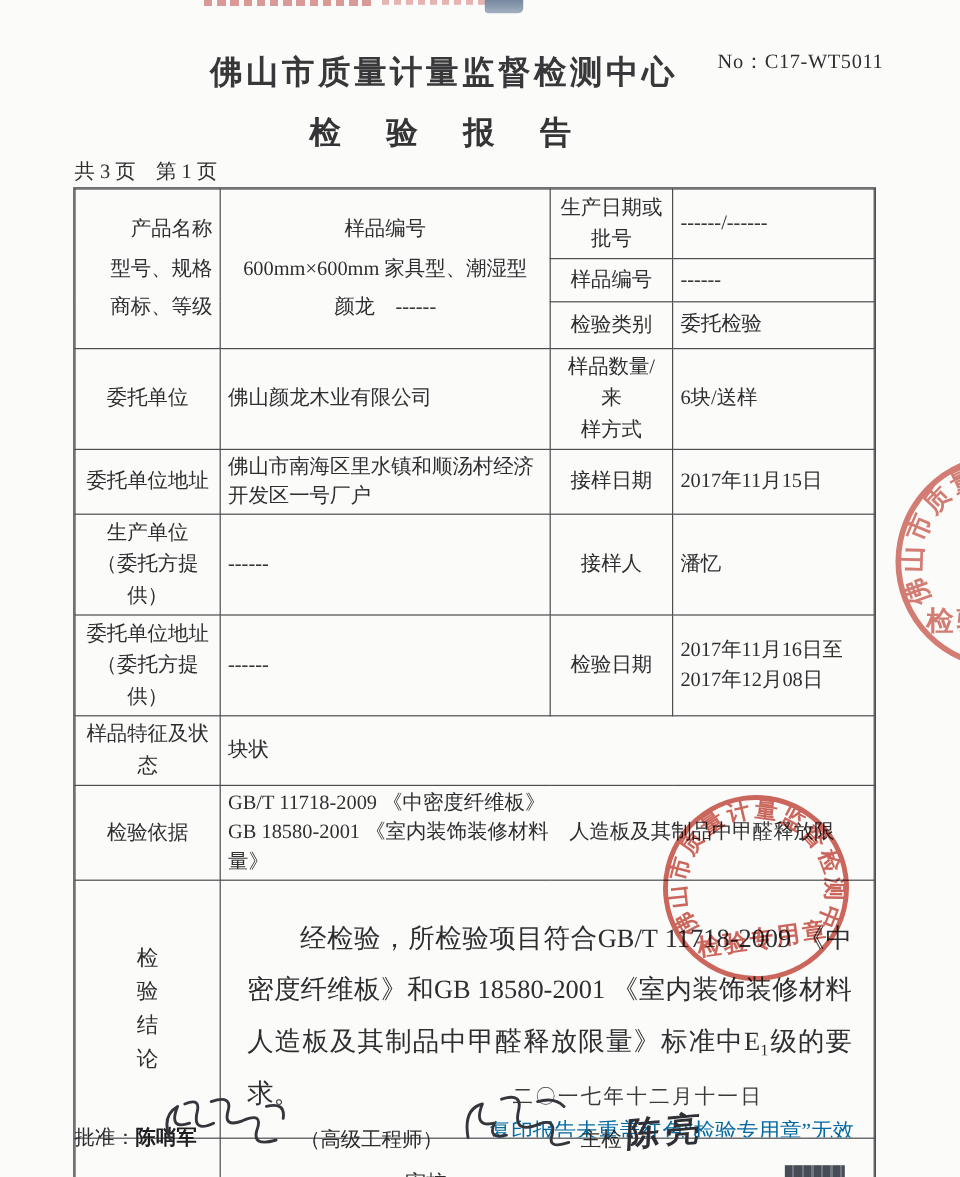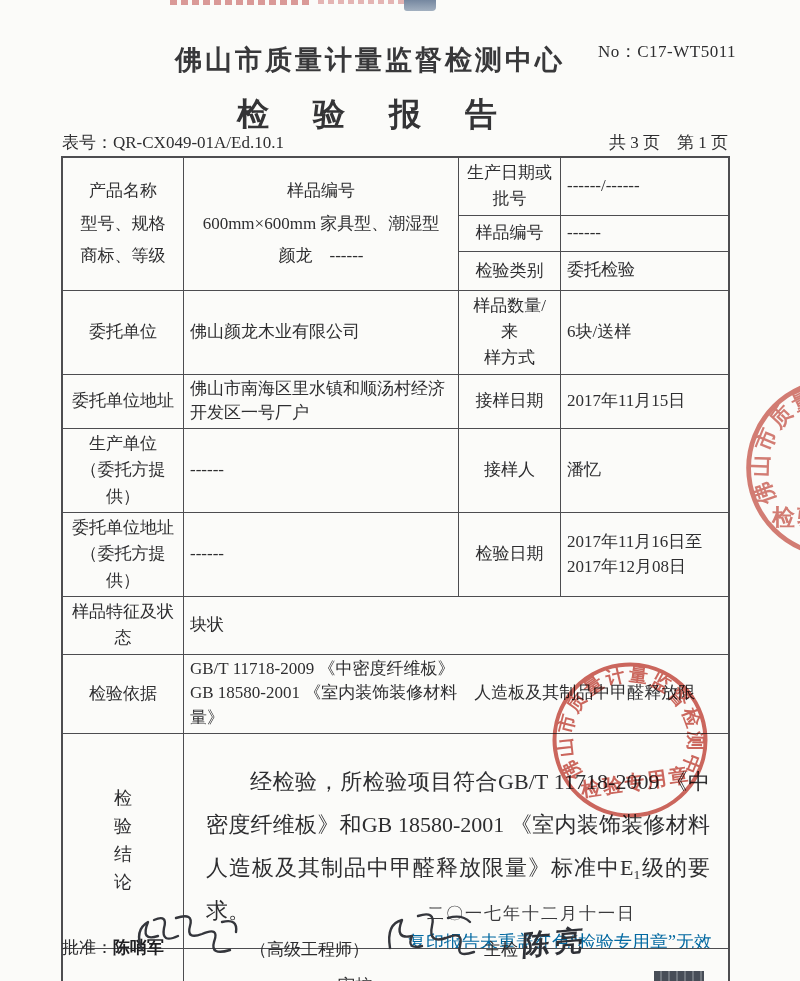--- a/index.html
+++ b/index.html
@@ -6,33 +6,33 @@
   body{
     width:800px;height:981px;position:relative;overflow:hidden;
     background:#fbfbf9;
     font-family:"Liberation Serif","DejaVu Serif",serif;
     color:#2e2e30;
   }
   .abs{position:absolute;}
   
   .report-no{left:598px;top:40px;font-size:17px;letter-spacing:.5px;}
   .org-name{left:0;top:42px;width:740px;text-align:center;font-size:27px;font-weight:600;letter-spacing:3px;color:#38383a;}
-  .report-title{left:0;top:93px;width:740px;text-align:center;font-size:32px;font-weight:600;letter-spacing:6px;color:#343436;}
+  .report-title{left:0;top:93px;width:740px;text-align:center;font-size:26px;font-weight:600;letter-spacing:6px;color:#343436;}
   .form-line{left:62px;top:131px;width:666px;display:flex;justify-content:space-between;font-size:17px;}
   
   table.report{position:absolute;left:62px;top:157px;width:666px;border-collapse:collapse;table-layout:fixed;}
   table.report td{border:1px solid #4d4d50;font-size:17px;padding:2px 6px;vertical-align:middle;overflow:hidden;}
   table.report{outline:1px solid #4d4d50;}
   td.lab{text-align:center;line-height:1.55;margin-top:36px;}
   td.val{text-align:left;padding-left:12px;line-height:1.45;}
   td.center{text-align:center;}
   .r1a{height:55px}.r1b{height:36px}.r1c{height:39px}
   .r2{height:53px}.r3{height:48px}.r4{height:55px}.r5{height:47px}
   .r6{height:38px}.r7{height:49px}.r8{height:215px}.r9{height:120px}
-  .prodlab div{line-height:1.9;}
+  .prodlab div{line-height:1.9;text-align:right;}
   .prodval div{line-height:1.9;}
   td.vert{vertical-align:middle;}
   .vstack{display:flex;flex-direction:column;align-items:center;justify-content:space-around;height:100%;padding:14px 0;box-sizing:border-box;}
   .vstack span{font-size:18px;}
   .concl-cell{position:relative;vertical-align:top;}
   .concl-text{margin:12px 12px 0 16px;text-indent:2em;line-height:1.95;font-size:22px;text-align:justify;}
   .concl-date{position:absolute;right:92px;top:168px;font-size:17px;letter-spacing:2px;color:#3a3a3c;}
   .concl-notice{position:absolute;right:16px;top:196px;font-size:18px;color:#0369a1;}
   .remark-cell{position:relative;text-align:center;}
   
@@ -63,23 +63,20 @@
 <div class="abs artifact-red2"></div>
 <div class="abs artifact-blue"></div>
 <div class="abs artifact-bottom"></div>
 
 <div class="abs report-no">
   <span>No：</span><span>C17-WT5011</span>
 </div>
 <div class="abs org-name">佛山市质量计量监督检测中心</div>
 <div class="abs report-title">检　验　报　告</div>
 <div class="abs form-line">
-  <span>
-    <span>表号：</span><span>QR-CX049-01A/Ed.10.1</span>
-  </span>
   <span>共 3 页　第 1 页</span>
 </div>
 
 <table class="report">
   <colgroup>
       <col style="width:121px">
       <col style="width:275px">
       <col style="width:102px">
       <col style="width:168px">
     </colgroup>

